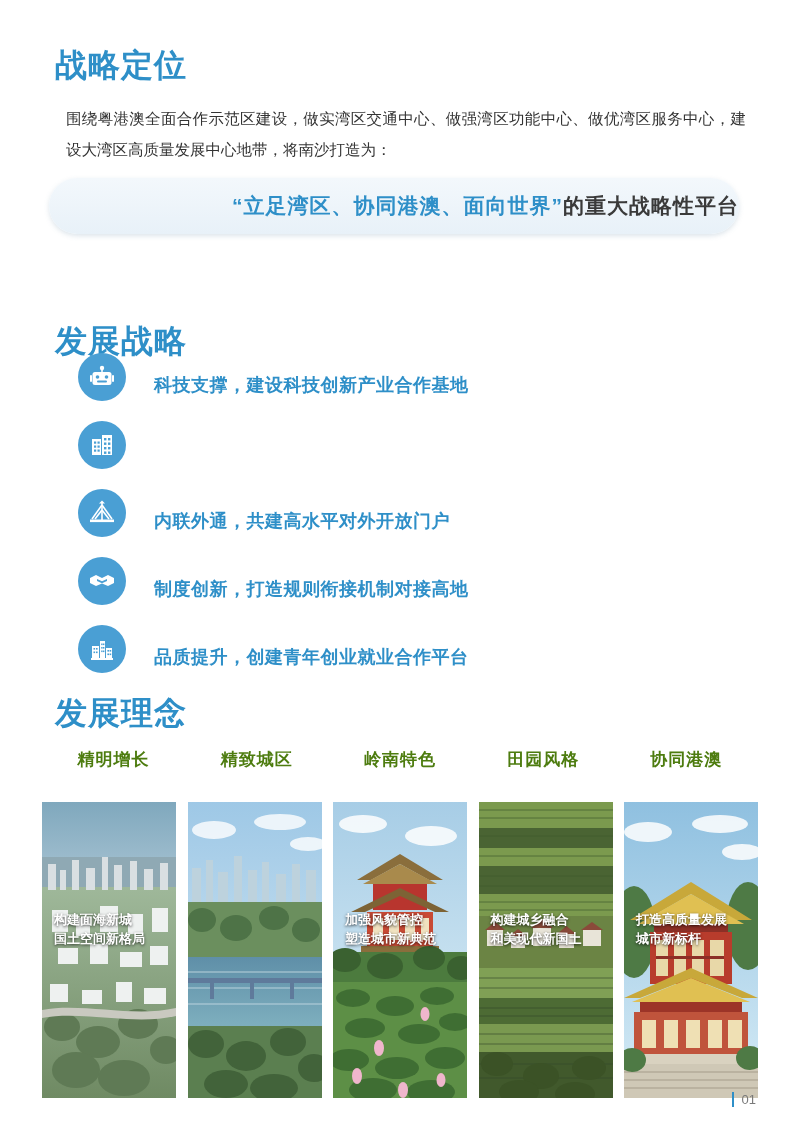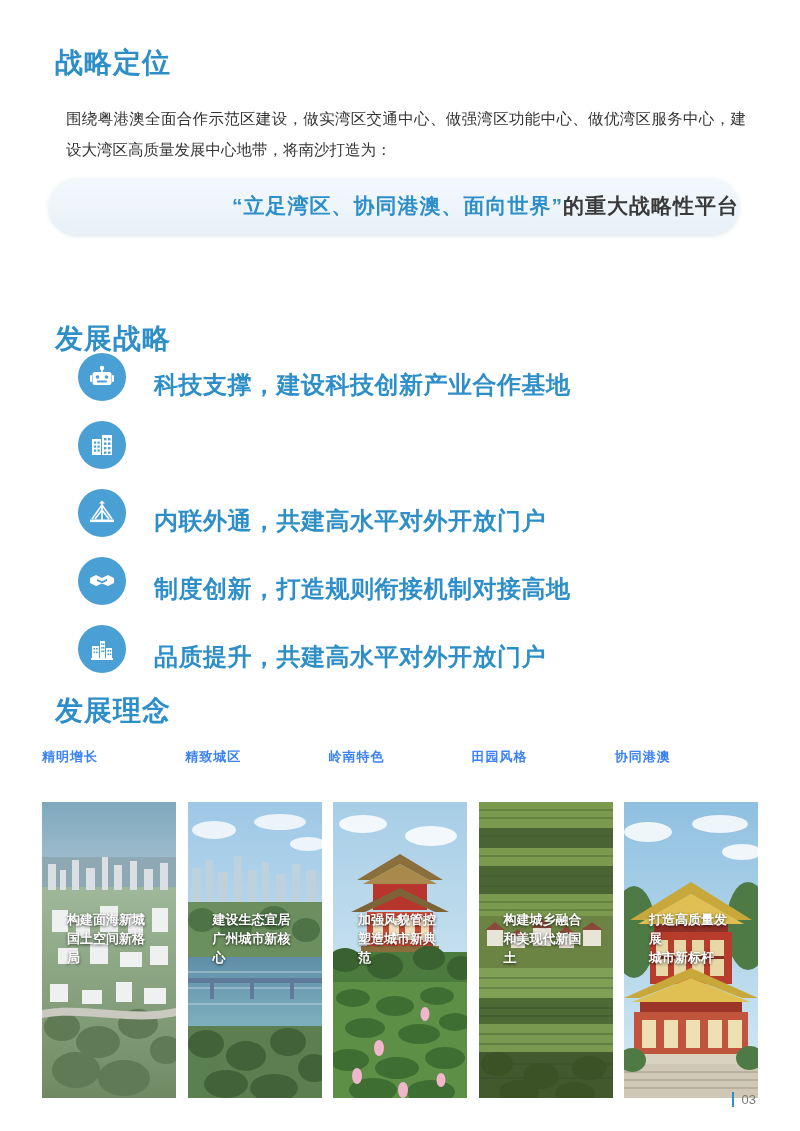--- a/index.html
+++ b/index.html
@@ -17,21 +17,21 @@
   .page {
     position: relative;
     width: 800px;
     height: 1131px;
     box-sizing: border-box;
   }
 
   
   .section-title {
     position: absolute;
-    font-size: 28px;
+    font-size: 32px;
     font-weight: bold;
     color: #2e8fc8;
     letter-spacing: 1px;
   }
   #sec1-title { left: 55px; top: 44px; }
   #sec2-title { left: 55px; top: 280px; margin-top: 40px; }
   #sec3-title { left: 55px; top: 692px; }
 
   
   .intro {
@@ -89,42 +89,42 @@
     background: #4a9fd4;
     flex: 0 0 48px;
     margin-right: 28px;
     position: relative;
     display: flex;
     align-items: center;
     justify-content: center;
   }
   .strategy-icon svg { display: block; }
   .strategy-text {
-    font-size: 24px;
+    font-size: 18px;
     font-weight: bold;
     color: #2e8fc8;
     letter-spacing: 0.5px;
     white-space: nowrap;
     margin-top: 16px;
   }
 
   
   .concept-labels {
     position: absolute;
     left: 42px;
     top: 748px;
     width: 716px;
     display: flex;
   }
   .concept-label {
     width: 143.2px;
-    text-align: left;
-    font-size: 13px;
+    text-align: center;
+    font-size: 17px;
     font-weight: bold;
-    color: #3b82f6;
+    color: #4d7c0f;
     letter-spacing: 1px;
   }
 
   
   .cards {
     position: absolute;
     left: 42px;
     top: 802px;
     width: 716px;
     display: flex;
@@ -138,21 +138,21 @@
   }
   .card .photo {
     position: absolute;
     inset: 0;
   }
   .card .caption {
     position: absolute;
     left: 0;
     right: 0;
     top: 108px;
-    padding: 0 25px;
+    padding: 0 12px;
     color: #ffffff;
     font-size: 13px;
     line-height: 19px;
     font-weight: bold;
     text-shadow: 0 1px 3px rgba(0,0,0,0.75);
     box-sizing: border-box;
   }
 
   
   .footer {
@@ -290,21 +290,21 @@
             <rect x="16" y="13" width="1.4" height="1.6"></rect>
             <rect x="14.2" y="16.5" width="1.4" height="1.6"></rect>
             <rect x="16" y="16.5" width="1.4" height="1.6"></rect>
             <rect x="20.4" y="16" width="1.6" height="1.6"></rect>
             <rect x="22.6" y="16" width="1.6" height="1.6"></rect>
             <rect x="20.4" y="19.5" width="1.6" height="1.6"></rect>
             <rect x="22.6" y="19.5" width="1.6" height="1.6"></rect>
           </g>
         </svg>
       </div>
-      <div class="strategy-text">品质提升，共建高水平对外开放门户</div>
+      <div class="strategy-text">品质提升，创建青年创业就业合作平台</div>
     </div>
 
   </div>
 
   <div class="section-title" id="sec3-title">发展理念</div>
 
   <div class="concept-labels">
     <div class="concept-label">精明增长</div>
     <div class="concept-label">精致城区</div>
     <div class="concept-label">岭南特色</div>
@@ -429,22 +429,20 @@
           <g fill="#42633a">
             <ellipse cx="18" cy="242" rx="18" ry="14"></ellipse>
               <ellipse cx="58" cy="254" rx="20" ry="15"></ellipse>
             <ellipse cx="100" cy="240" rx="18" ry="14"></ellipse>
               <ellipse cx="126" cy="266" rx="16" ry="14"></ellipse>
             <ellipse cx="38" cy="282" rx="22" ry="14"></ellipse>
               <ellipse cx="86" cy="286" rx="24" ry="14"></ellipse>
           </g>
         </svg>
       </div>
-      <div class="caption" style="white-space: pre-line;">建设生态宜居
-广州城市新核心</div>
     </div>
 
     <div class="card">
       <div class="photo">
         <svg width="134" height="296" viewBox="0 0 134 296" preserveAspectRatio="none">
           <defs>
             <linearGradient id="g3sky" x1="0" y1="0" x2="0" y2="1">
               <stop offset="0%" stop-color="#a7cde6"></stop>
                 <stop offset="100%" stop-color="#dff0f7"></stop>
             </linearGradient>
@@ -636,16 +634,16 @@
         </svg>
       </div>
       <div class="caption" style="white-space: pre-line;">打造高质量发展
 城市新标杆</div>
     </div>
 
   </div>
 
   <div class="footer">
     <div class="footer-bar"></div>
-    <div class="page-num">03</div>
+    <div class="page-num">01</div>
   </div>
 
 </div>
 
 </body></html>

